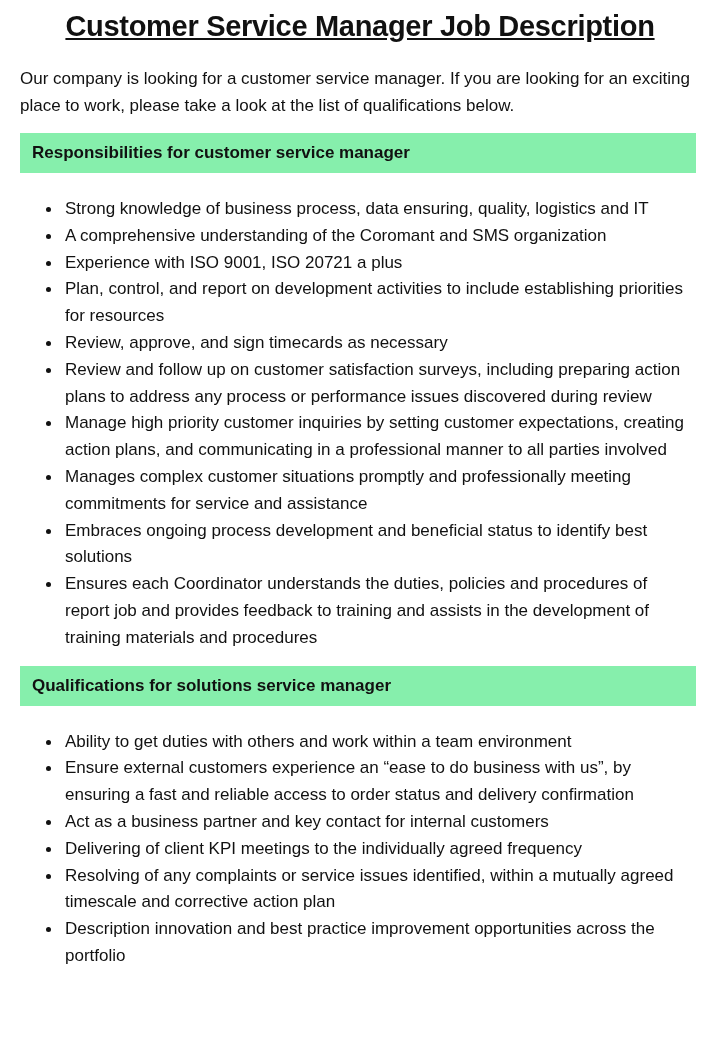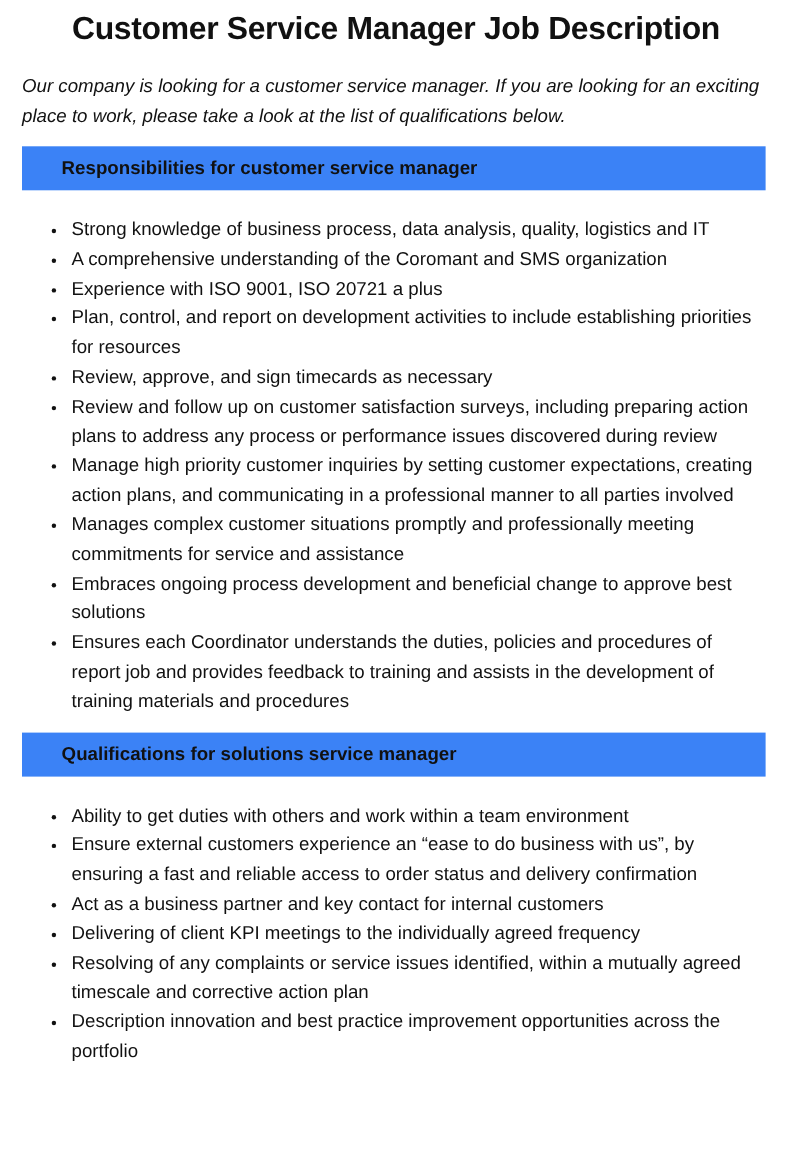--- a/index.html
+++ b/index.html
@@ -15,31 +15,31 @@
     color: #111111;
     overflow: hidden;
   }
   .page-title {
     font-size: 29px;
     font-weight: bold;
     letter-spacing: -0.3px;
     text-align: center;
     margin: 10px 20px 16px 20px;
     line-height: 33px;
+    text-decoration: underline;
   }
   .intro {
     font-size: 17px;
     line-height: 27px;
     margin: 22px 22px 0 20px;
-    font-style: italic;
   }
   .section-bar {
-    background: #3b82f6;
+    background: #86efac;
     margin: 14px 24px 0 20px;
-    padding: 0 10px 0 36px;
+    padding: 0 10px 0 12px;
     height: 40px;
     display: flex;
     align-items: center;
     font-size: 17px;
     font-weight: bold;
   }
   .section-bar.first { margin-top: 14px; }
   ul.bullet-list {
     margin: 23px 24px 0 20px;
     padding: 0 0 0 42px;
@@ -60,29 +60,29 @@
 
 <h1 class="page-title">Customer Service Manager Job Description</h1>
 
 <p class="intro">Our company is looking for a customer service manager. If you are looking for an exciting place to work, please take a look at the list of qualifications below.</p>
 
 <div class="section-bar first">
   <span>Responsibilities for customer service manager</span>
 </div>
 
 <ul class="bullet-list">
-  <li>Strong knowledge of business process, data analysis, quality, logistics and IT</li>
+  <li>Strong knowledge of business process, data ensuring, quality, logistics and IT</li>
   <li>A comprehensive understanding of the Coromant and SMS organization</li>
   <li>Experience with ISO 9001, ISO 20721 a plus</li>
   <li>Plan, control, and report on development activities to include establishing priorities for resources</li>
   <li>Review, approve, and sign timecards as necessary</li>
   <li>Review and follow up on customer satisfaction surveys, including preparing action plans to address any process or performance issues discovered during review</li>
   <li>Manage high priority customer inquiries by setting customer expectations, creating action plans, and communicating in a professional manner to all parties involved</li>
   <li>Manages complex customer situations promptly and professionally meeting commitments for service and assistance</li>
-  <li>Embraces ongoing process development and beneficial change to approve best solutions</li>
+  <li>Embraces ongoing process development and beneficial status to identify best solutions</li>
   <li>Ensures each Coordinator understands the duties, policies and procedures of report job and provides feedback to training and assists in the development of training materials and procedures</li>
 </ul>
 
 <div class="section-bar">
   <span>Qualifications for solutions service manager</span>
 </div>
 
 <ul class="bullet-list">
   <li>Ability to get duties with others and work within a team environment</li>
   <li>Ensure external customers experience an “ease to do business with us”, by ensuring a fast and reliable access to order status and delivery confirmation</li>

